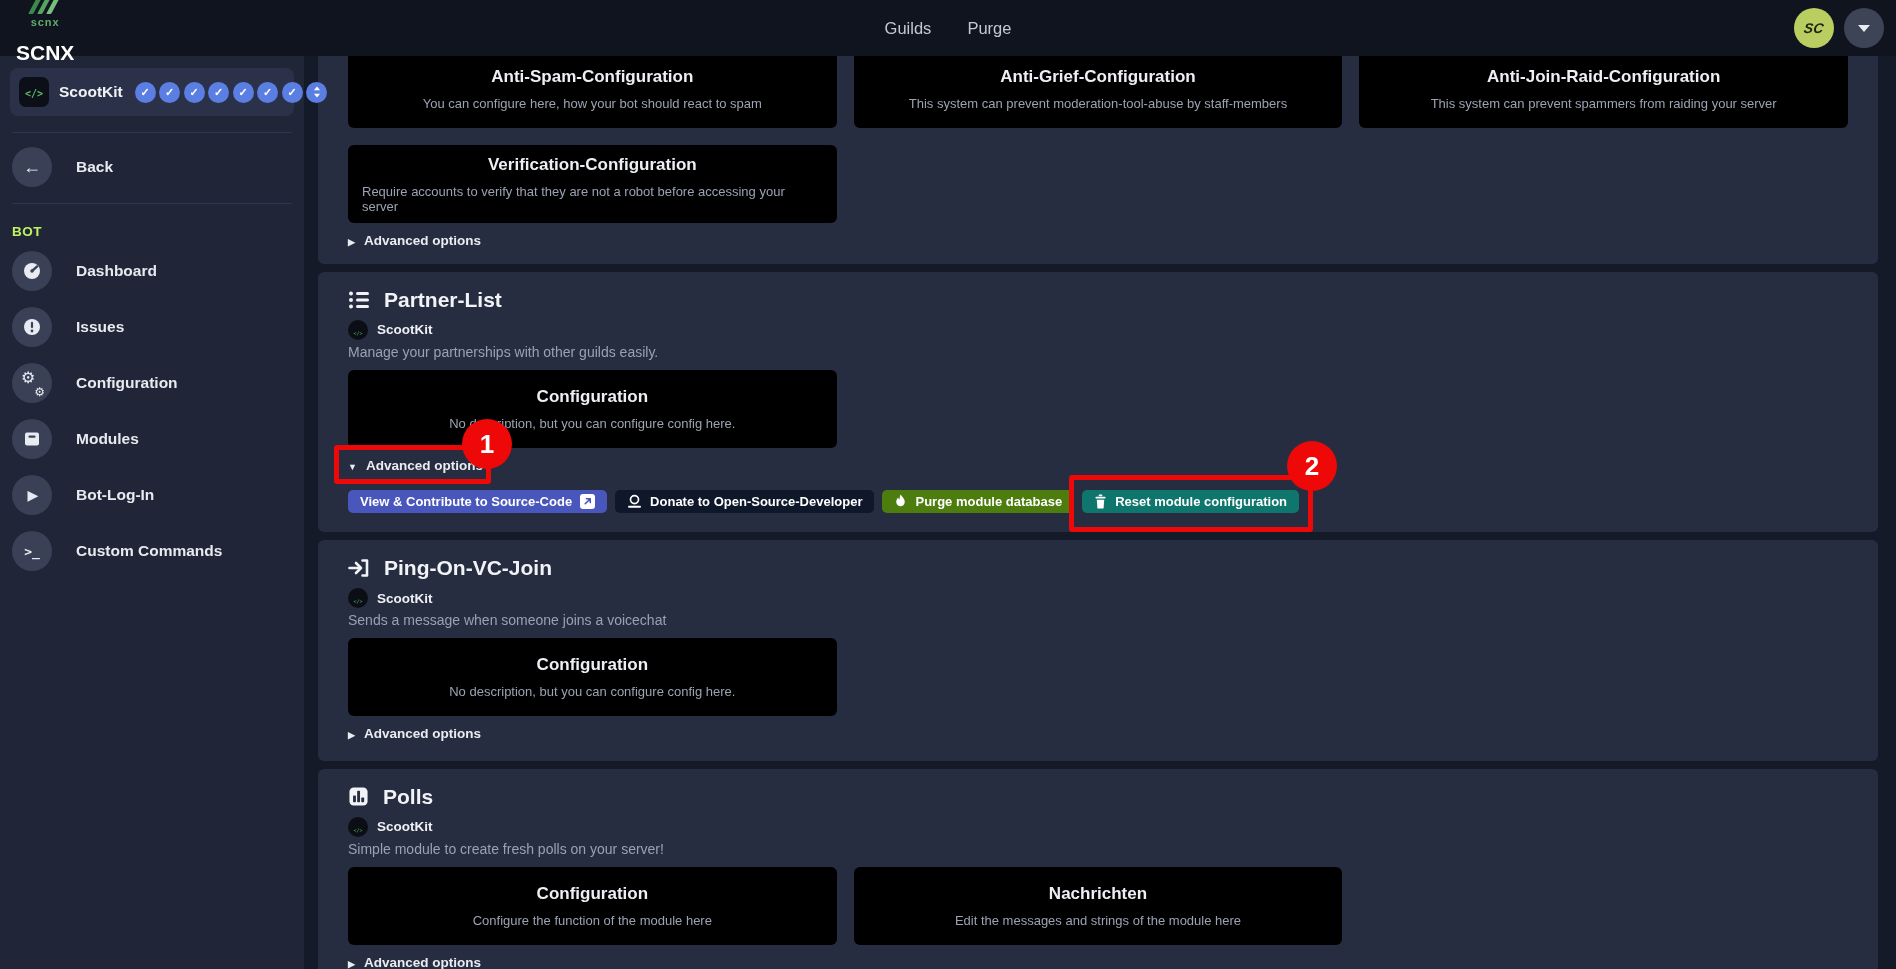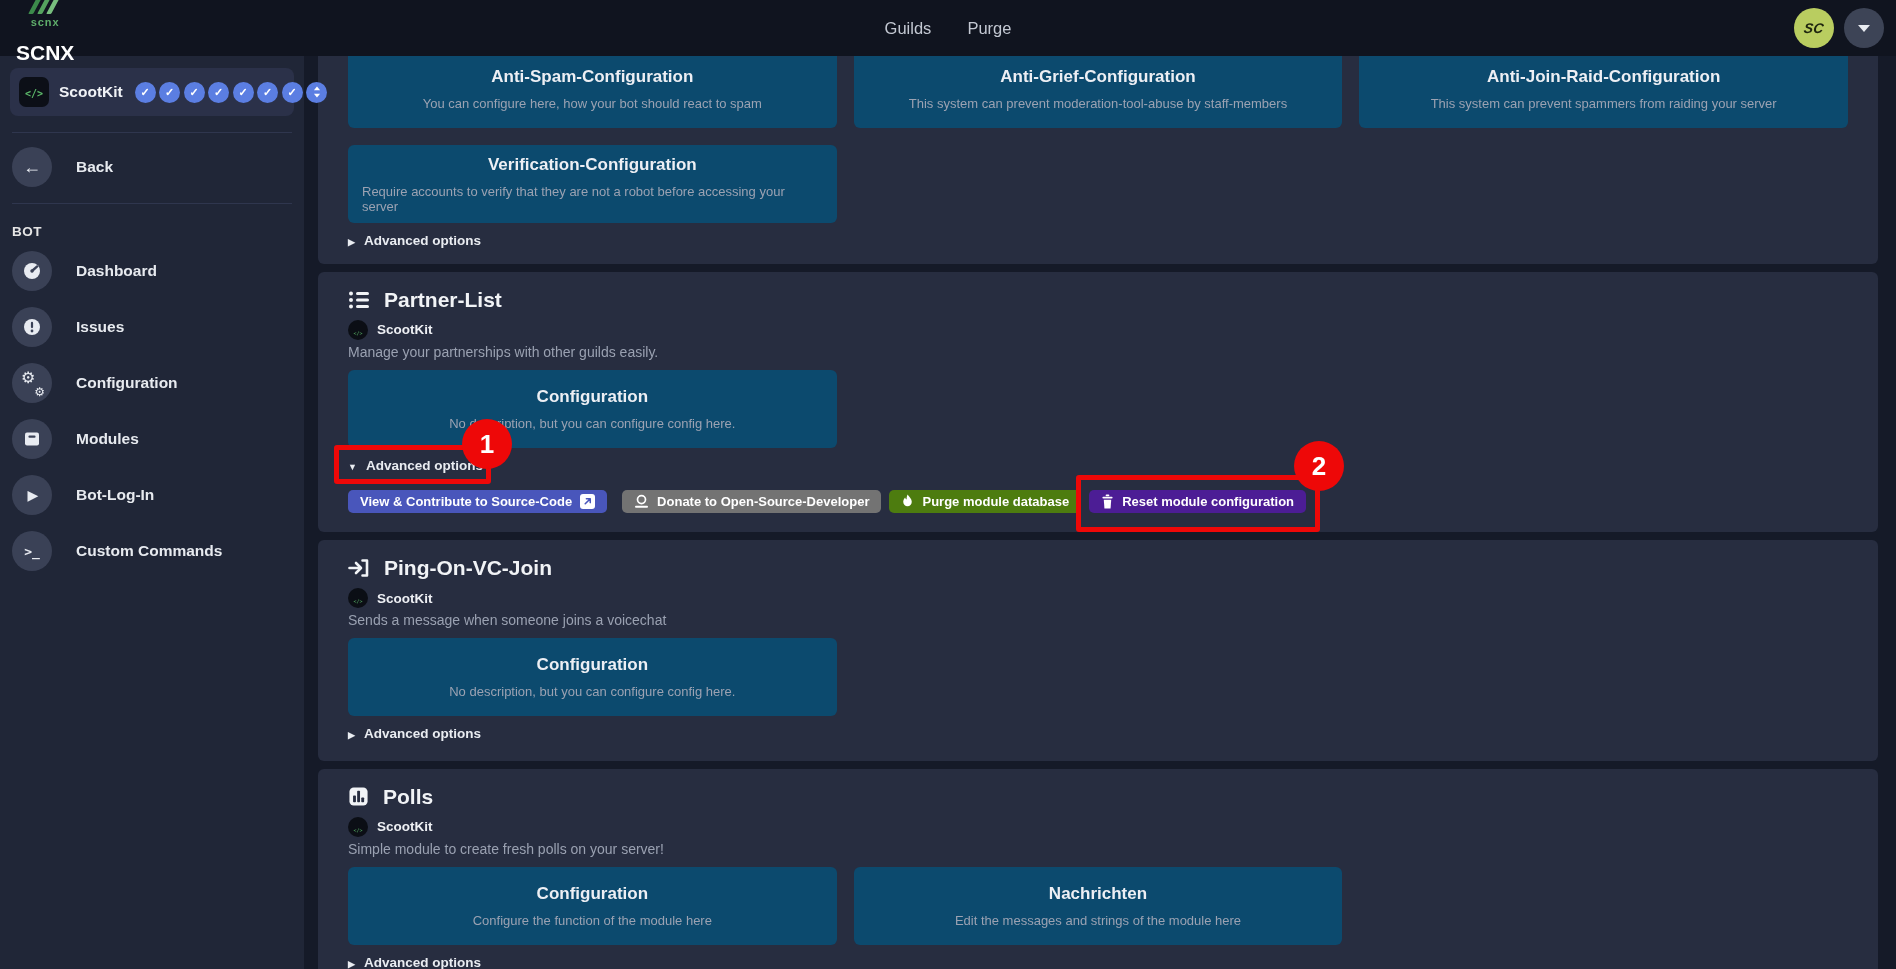--- a/index.html
+++ b/index.html
@@ -67,31 +67,31 @@
     width:40px; height:40px; border-radius:50%; background:#3a4156; flex:none;
     display:flex; align-items:center; justify-content:center; color:#e8ebf1; font-size:17px;
   }
   .arrow-left::before { content:"←"; font-size:18px; font-weight:bold; }
   .play-glyph::before { content:"▶"; font-size:14px; margin-left:2px; }
   .term-glyph::before { content:">_"; font-family:"DejaVu Sans Mono", monospace; font-size:13px; font-weight:bold; }
   .gear-wrap { position:relative; width:22px; height:22px; }
   .gear-big::before { content:"⚙"; position:absolute; left:0; top:-4px; font-size:16px; }
   .gear-small::before { content:"⚙"; position:absolute; right:-2px; bottom:-5px; font-size:12px; }
   .side-label { font-size:15.5px; font-weight:bold; color:#e7eaef; }
-  .side-section { padding:0 12px; margin:20px 0 12px; font-size:13.5px; font-weight:bold; color:#e5e5e5; letter-spacing:0.5px; }
+  .side-section { padding:0 12px; margin:20px 0 12px; font-size:13.5px; font-weight:bold; color:#bef264; letter-spacing:0.5px; }
   .back-item { margin-top:0; margin-bottom:0; }
 
   
   .main { position:absolute; top:56px; left:304px; right:0; bottom:0; background:#151a28; overflow:hidden; }
   .content { position:absolute; top:-26px; left:14px; width:1560px; }
   .panel { background:#272d40; border-radius:6px; padding:14px 30px 12px; margin-bottom:8px; }
   .panel-top { padding:20px 30px 8px; }
   .cards-grid { display:grid; grid-template-columns:repeat(3,1fr); gap:17px; margin-bottom:8px; }
   .card {
-    height:78px; background:#0c4a6e; border-radius:6px; cursor:pointer;
+    height:78px; background:#000000; border-radius:6px; cursor:pointer;
     display:flex; flex-direction:column; align-items:center; justify-content:center; gap:9px; padding:0 14px;
   }
   .card-title { font-size:17px; font-weight:bold; color:#edeff4; }
   .card-desc { font-size:13px; color:#9ba2b2; }
   .section-head { display:flex; align-items:center; gap:14px; height:28px; margin-bottom:6px; }
   .section-title { font-size:21px; font-weight:bold; color:#f1f3f6; }
   .section-icon { display:flex; align-items:center; }
   .owner-row { display:flex; align-items:center; gap:9px; height:20px; margin-bottom:4px; }
   .owner-avatar {
     width:20px; height:20px; border-radius:50%; background:#0b0e15; flex:none;
@@ -106,23 +106,23 @@
   }
   .tri-right::before { content:"▶"; font-size:9px; }
   .tri-down::before { content:"▼"; font-size:9px; }
   .btn-row { display:flex; gap:8px; height:30px; margin-top:10px; }
   .btn {
     display:inline-flex; align-items:center; gap:8px; padding:0 12px; height:23px;
     border:none; border-radius:5px; color:#fff; font-weight:bold; font-size:13px;
     font-family:"Liberation Sans", sans-serif; cursor:pointer; white-space:nowrap;
   }
   .btn-blue  { background:#4956bb; }
-  .btn-green { background:#737373;margin-left:7px; }
+  .btn-green { background:#0f172a; }
   .btn-olive { background:#4d7c0f; }
-  .btn-red   { background:#4c1d95; }
+  .btn-red   { background:#0f766e; }
   .extlink {
     width:15px; height:15px; background:#fff; border-radius:3px;
     display:inline-flex; align-items:center; justify-content:center;
   }
   .btn-wrap { position:relative; display:inline-flex; }
 
   
   .ann-rect { position:absolute; border:5px solid #ee0808; border-radius:3px; pointer-events:none; z-index:30; }
   .ann-rect-1 { left:-14px; right:-8px; top:-11px; bottom:-10px; }
   .ann-rect-2 { left:-13px; right:-14px; top:-15px; bottom:-12px; }

